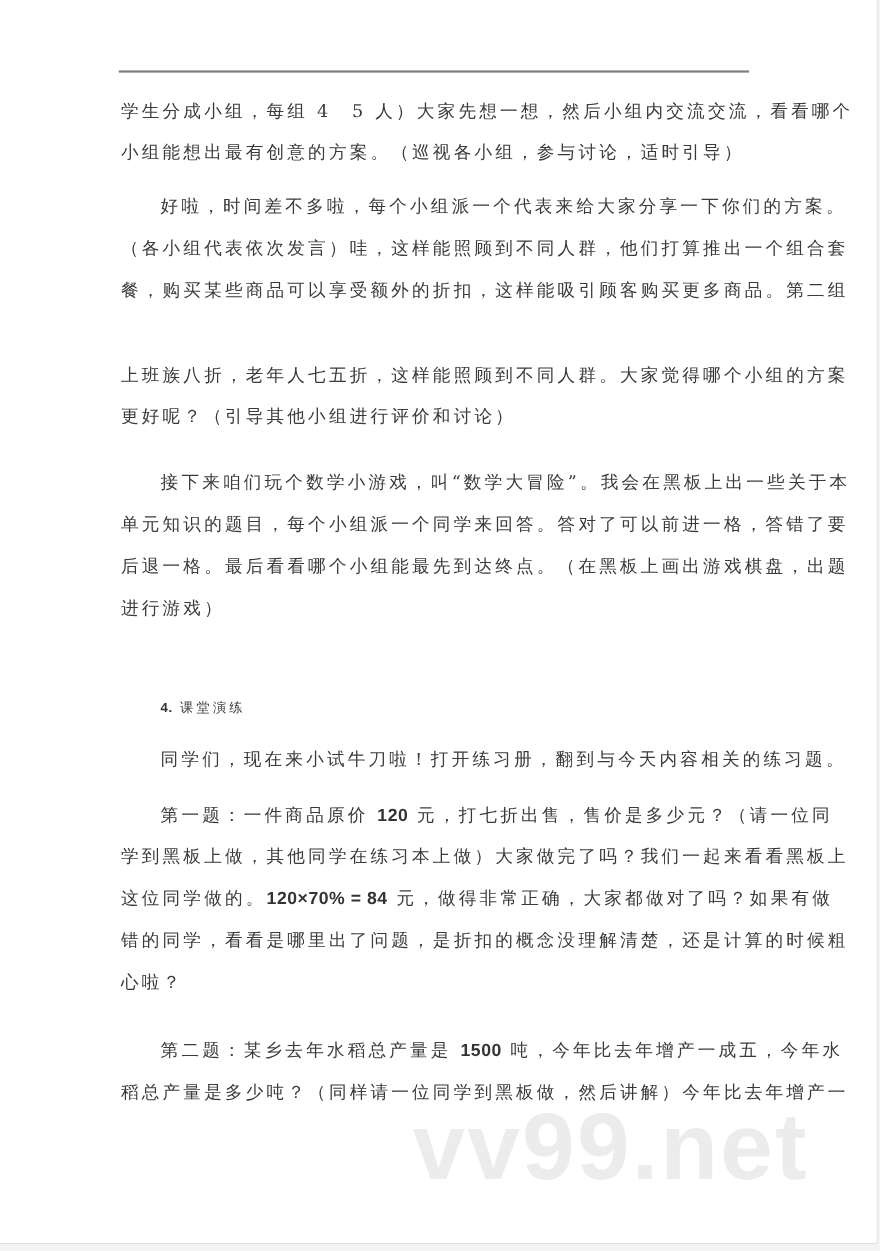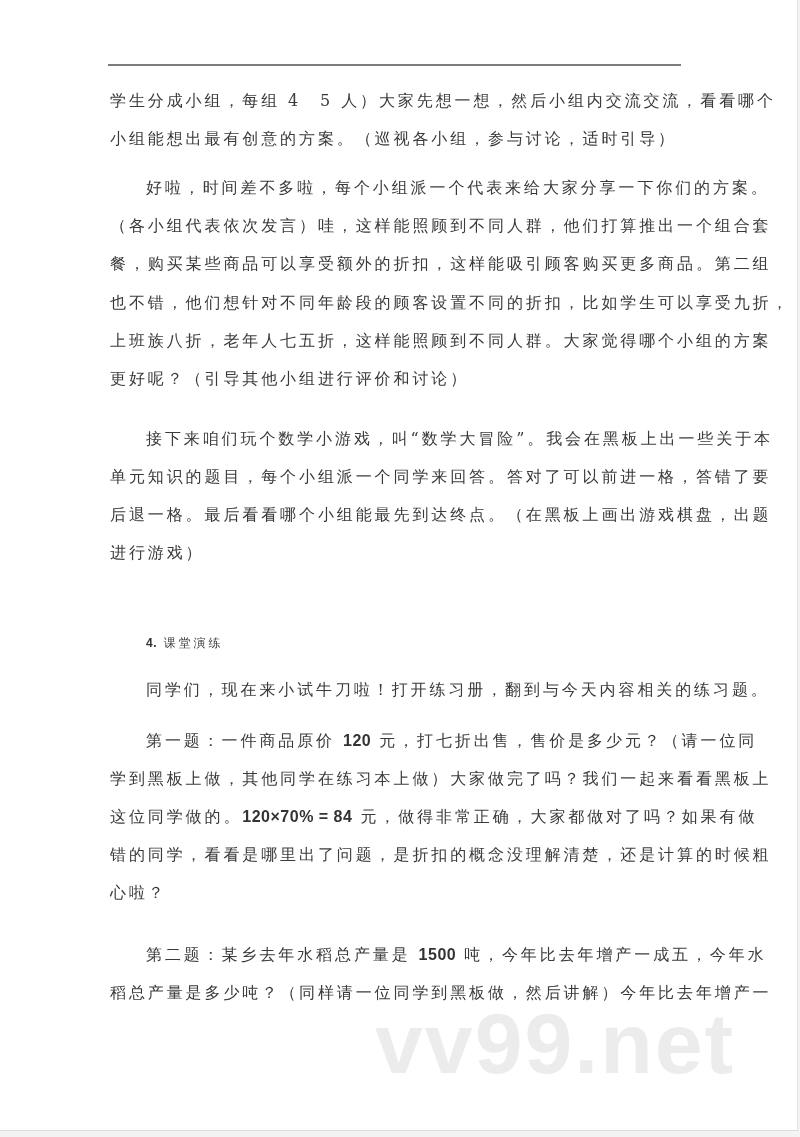--- a/index.html
+++ b/index.html
@@ -32,21 +32,20 @@
 
 <div class="page">
   <div class="header-rule"></div>
 
   <div class="line" style="top:91px">学生分成小组，每组 4　5 人）大家先想一想，然后小组内交流交流，看看哪个</div>
   <div class="line" style="top:129px">小组能想出最有创意的方案。（巡视各小组，参与讨论，适时引导）</div>
 
   <div class="line indent" style="top:178px">好啦，时间差不多啦，每个小组派一个代表来给大家分享一下你们的方案。</div>
   <div class="line" style="top:216px">（各小组代表依次发言）哇，这样能照顾到不同人群，他们打算推出一个组合套</div>
   <div class="line" style="top:254px">餐，购买某些商品可以享受额外的折扣，这样能吸引顾客购买更多商品。第二组</div>
-  <div class="line" style="top:293px">也不错，他们想针对不同年龄段的顾客设置不同的折扣，比如学生可以享受九折，</div>
   <div class="line" style="top:331px">上班族八折，老年人七五折，这样能照顾到不同人群。大家觉得哪个小组的方案</div>
   <div class="line" style="top:369px">更好呢？（引导其他小组进行评价和讨论）</div>
 
   <div class="line indent" style="top:429px">接下来咱们玩个数学小游戏，叫“数学大冒险”。我会在黑板上出一些关于本</div>
   <div class="line" style="top:505px">后退一格。最后看看哪个小组能最先到达终点。（在黑板上画出游戏棋盘，出题</div>
   <div class="line" style="top:467px">单元知识的题目，每个小组派一个同学来回答。答对了可以前进一格，答错了要</div>
   <div class="line" style="top:543px">进行游戏）</div>
 
   <div class="line indent heading" style="top:633px">
     <span class="num">4.</span>

